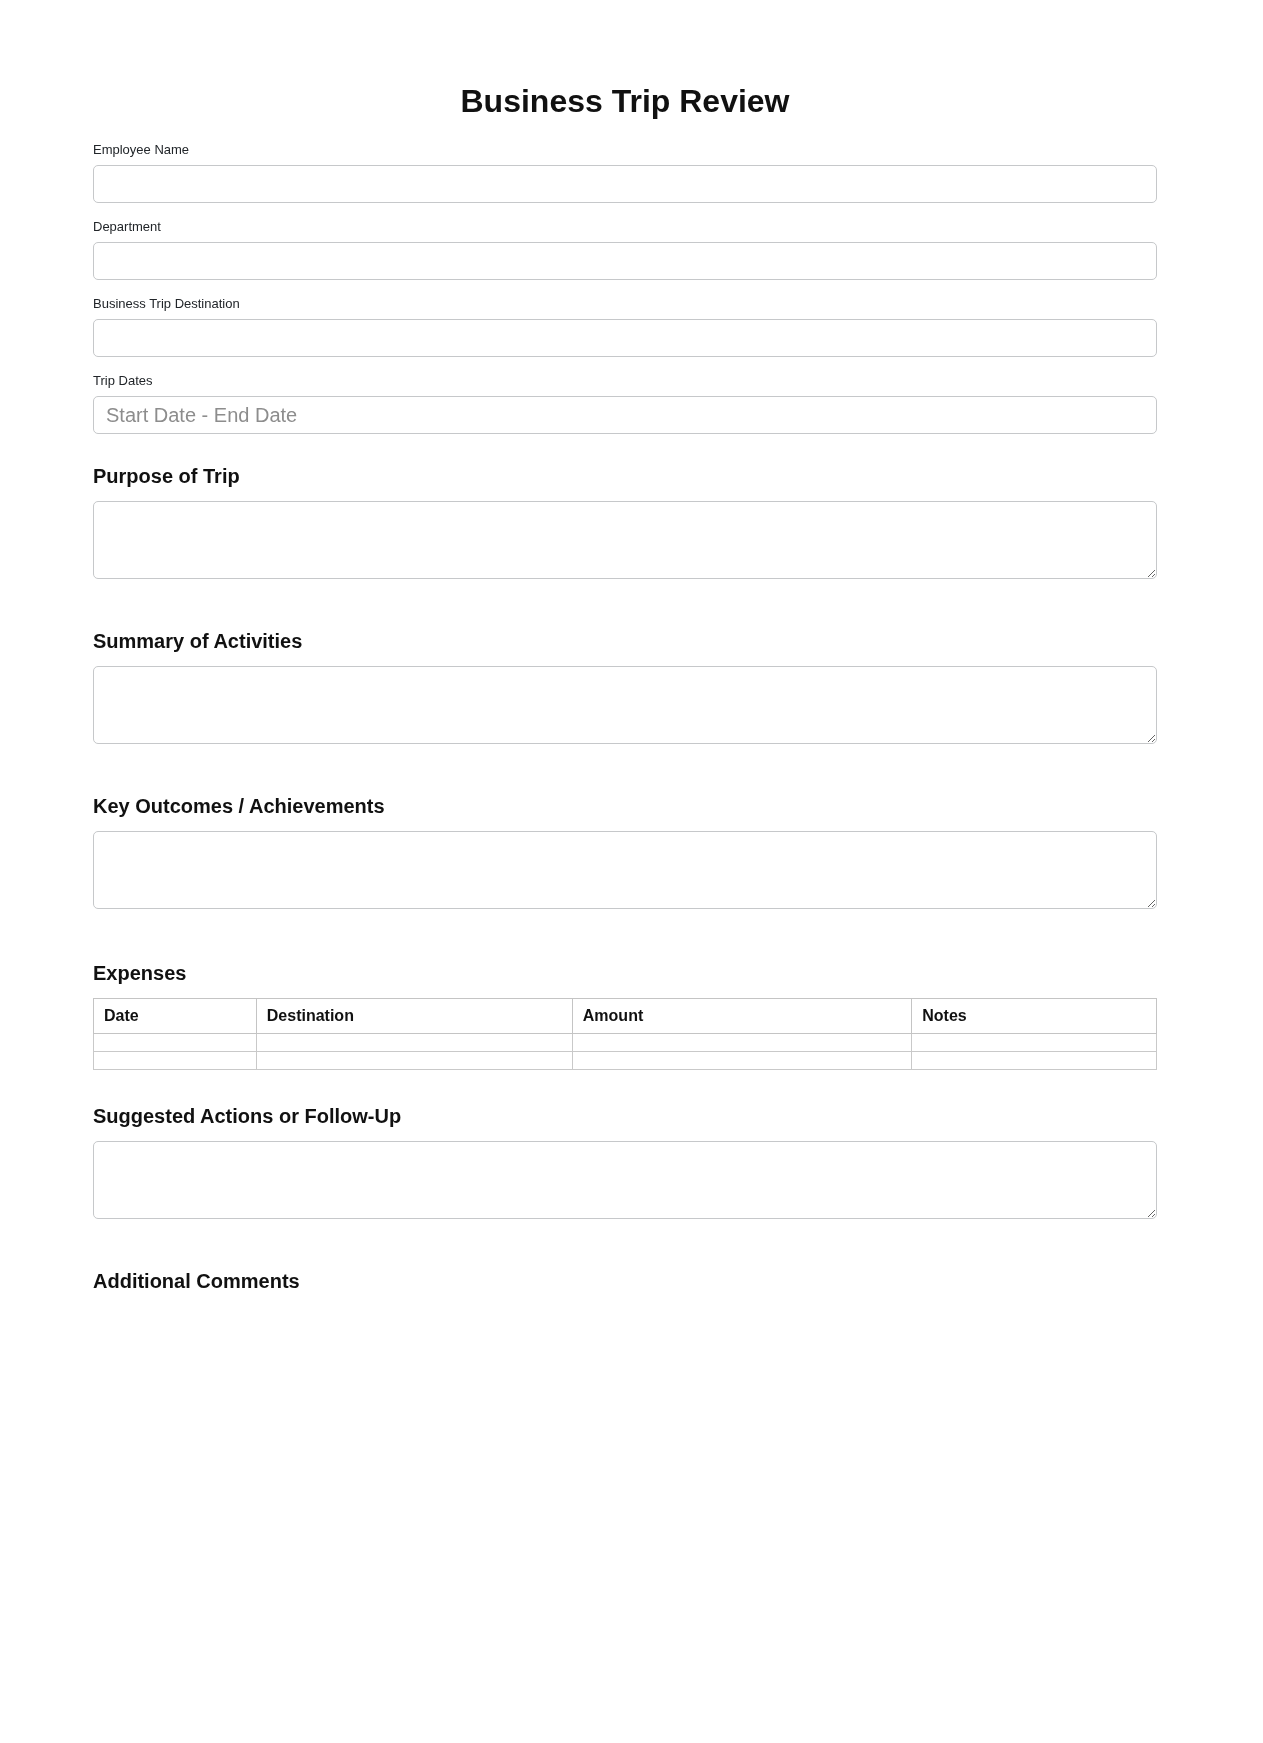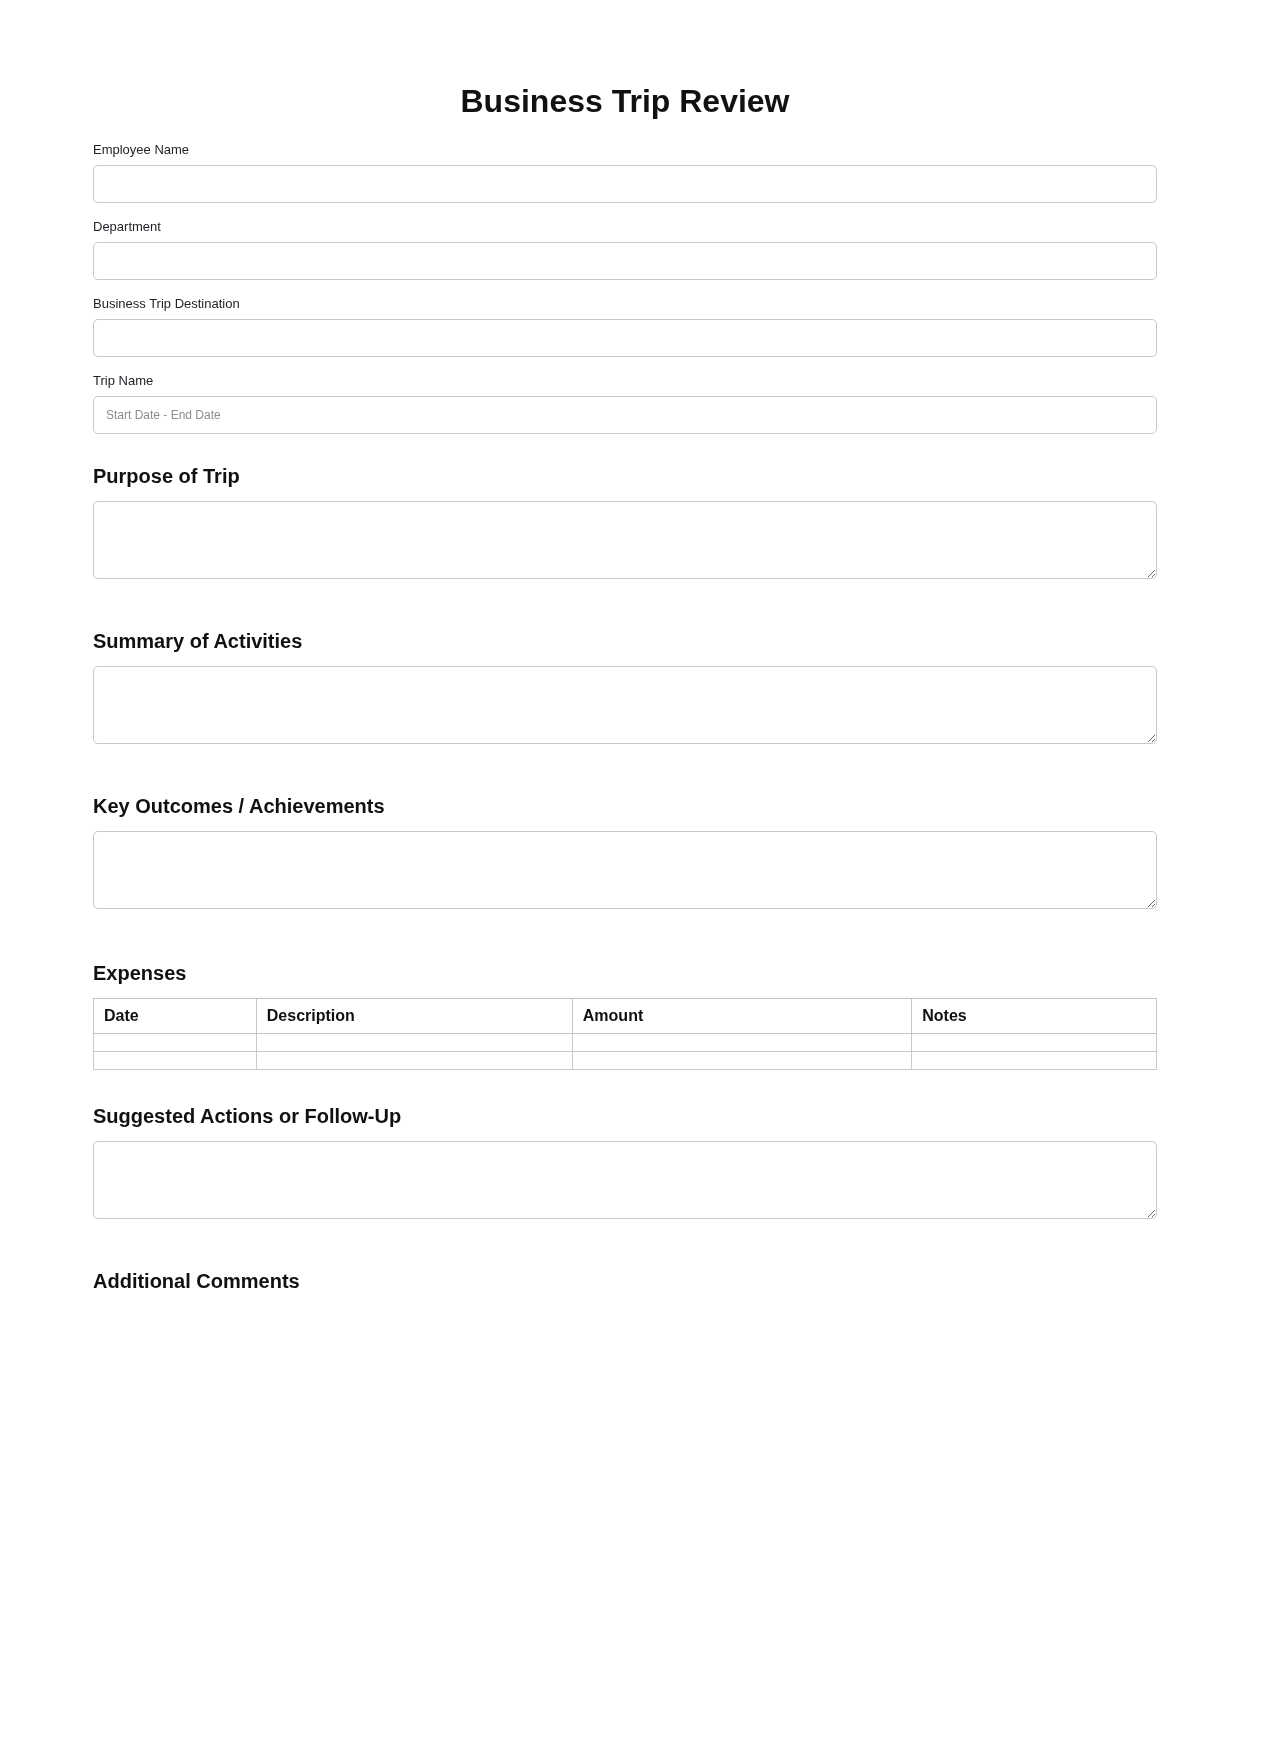--- a/index.html
+++ b/index.html
@@ -32,21 +32,21 @@
     color: #212529;
   }
   .text-input {
     display: block;
     width: 100%;
     height: 38px;
     box-sizing: border-box;
     border: 1px solid #c6c8ca;
     border-radius: 5px;
     padding: 6px 12px;
-    font-size: 12px;
+    font-size: 20px;
     font-family: "Liberation Sans", sans-serif;
     color: #212529;
     background: #ffffff;
     outline: none;
   }
   .text-input::placeholder { color: #8d8d8d; opacity: 1; }
   .section { margin-top: 50px; }
   .section--purpose  { margin-top: 30px; }
   .section--expenses { margin-top: 52px; }
   .section--followup { margin-top: 34px; }
@@ -117,21 +117,21 @@
     <label class="field-label">Department</label>
     <input type="text" class="text-input" value="" style="">
   </div>
 
   <div class="field">
     <label class="field-label">Business Trip Destination</label>
     <input type="text" class="text-input" value="" style="">
   </div>
 
   <div class="field">
-    <label class="field-label">Trip Name</label>
+    <label class="field-label">Trip Dates</label>
     <input type="text" class="text-input" placeholder="Start Date - End Date" style="">
   </div>
 
   <div class="section section--purpose">
     <h2 class="section-heading">Purpose of Trip</h2>
     <textarea class="form-textarea" style=""></textarea>
   </div>
 
   <div class="section">
     <h2 class="section-heading">Summary of Activities</h2>
@@ -148,21 +148,21 @@
     <table class="expenses-table">
       <colgroup>
         <col class="c-date">
           <col class="c-desc">
           <col class="c-amt">
           <col class="c-notes">
       </colgroup>
       <thead>
         <tr>
           <th>Date</th>
-          <th>Description</th>
+          <th>Destination</th>
           <th>Amount</th>
           <th>Notes</th>
         </tr>
       </thead>
       <tbody>
         <tr>
           <td></td>
           <td></td>
           <td></td>
           <td></td>

